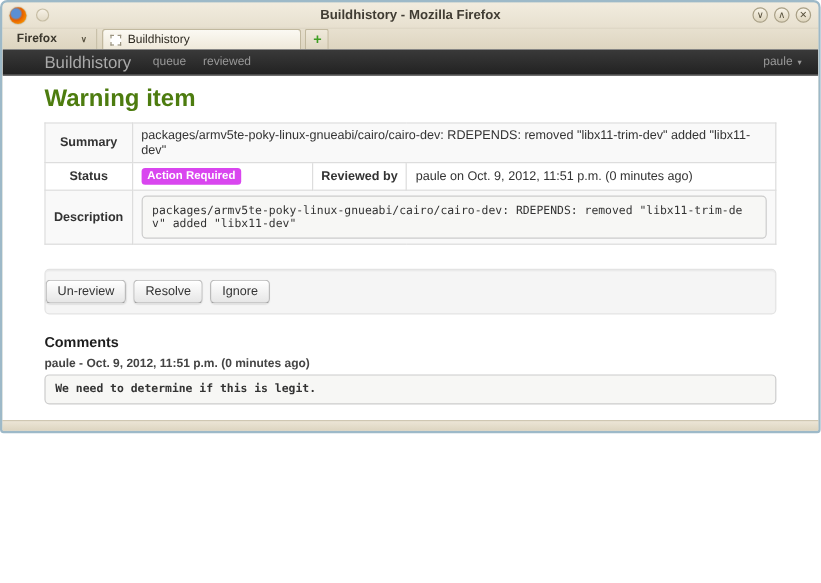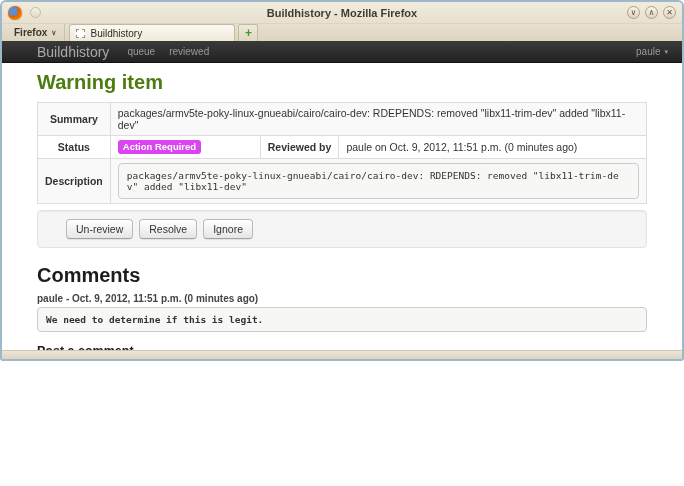--- a/index.html
+++ b/index.html
@@ -49,21 +49,21 @@
 
   
   .tabstrip {
     height:17px; flex:0 0 17px;
     background:linear-gradient(#e7e0cf,#ddd5c0);
     display:flex; align-items:stretch;
     padding-left:4px;
   }
   .firefox-button {
     font-size:10px; color:#3b372d; font-weight:bold;
-    padding:0 8px; display:flex; align-items:center; gap:4px;
+    padding:0 8px; display:flex; align-items:center; gap:20px;
     border-right:1px solid #c9c1aa;
   }
   .firefox-button .caret-down { font-size:7px; color:#5a5442; }
   .tab {
     width:166px; margin-left:4px;
     background:linear-gradient(#fbf9f3,#efe9da);
     border:1px solid #c2b99f; border-bottom:none;
     border-radius:3px 3px 0 0;
     display:flex; align-items:center; gap:5px;
     padding:0 6px; font-size:10px; color:#2f2b22;
@@ -124,35 +124,35 @@
     background:#f7f7f5; border:1px solid #ccc; border-radius:4px;
     padding:6px 8px; white-space:pre-wrap; word-break:break-all;
   }
   td.desc-cell { padding:7px; }
 
   
   .well {
     background:#f5f5f5; border:1px solid #e3e3e3; border-radius:4px;
     box-shadow:inset 0 1px 1px rgba(0,0,0,0.05);
   }
-  .actions-well { margin-top:6px; padding:8px 28px; display:flex; gap:6px; }
+  .actions-well { margin-top:20px; padding:8px 0; display:flex; gap:6px; }
 
   .btn {
     font-family:"Liberation Sans", sans-serif;
     font-size:10.5px; color:#333;
     background:linear-gradient(#ffffff,#e6e6e6);
     border:1px solid #bbb; border-bottom-color:#a2a2a2;
     border-radius:4px;
     padding:3px 9px;
     box-shadow:inset 0 1px 0 rgba(255,255,255,.6), 0 1px 1px rgba(0,0,0,.08);
     cursor:pointer;
   }
 
   
-  h3.comments-title { font-size:20px; color:#1d1d1d; margin:16px 0 6px 0; }
+  h3.comments-title { font-size:12px; color:#1d1d1d; margin:16px 0 6px 0; }
   .comment-meta { font-size:10px; color:#444; margin-bottom:3px; }
   .comment-body { margin-bottom:4px;font-weight:bold; }
 
   h4.post-title { font-size:12.5px; color:#1d1d1d; margin:12px 0 6px 0; }
   .post-well { padding:12px; }
   .textarea-wrap { position:relative; }
   textarea.comment-input {
     width:100%; height:86px; resize:none;
     border:1px solid #ccc; border-radius:4px;
     font-family:"Liberation Sans", sans-serif; font-size:11px;

